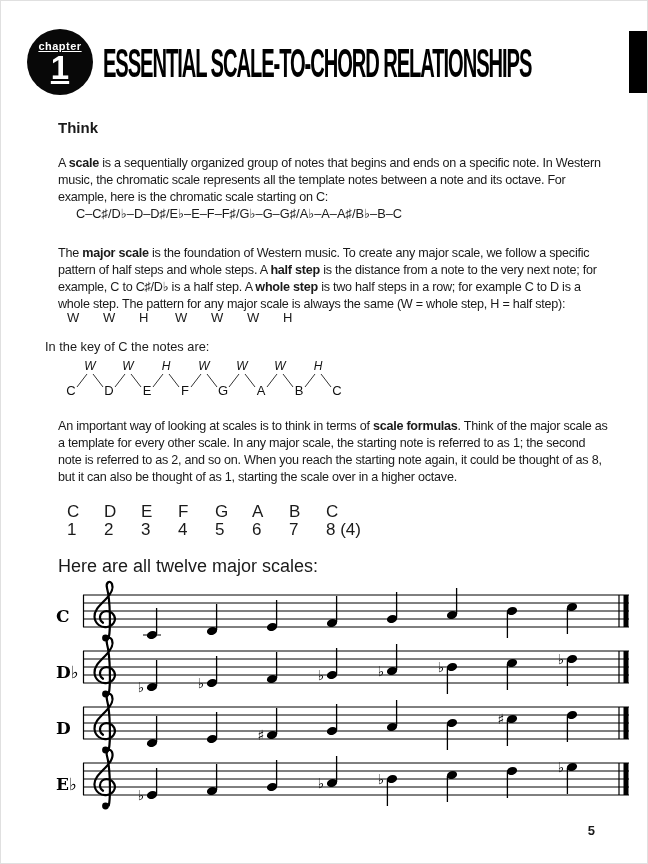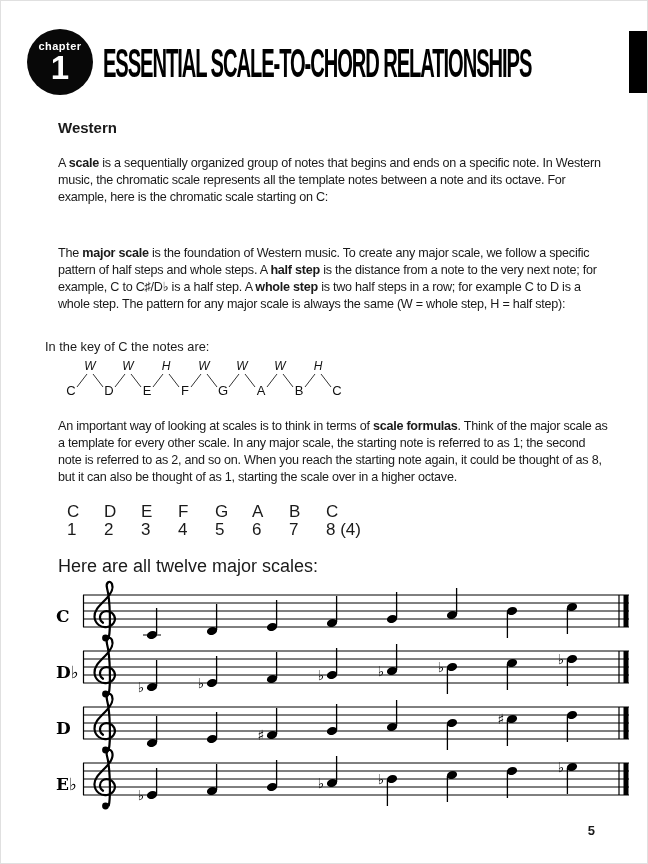--- a/index.html
+++ b/index.html
@@ -5,21 +5,21 @@
   html,body{margin:0;padding:0;background:#f2f2f2;}
   .page{
     position:relative;width:648px;height:864px;background:#ffffff;
     margin:0 auto;font-family:"Liberation Sans",sans-serif;color:#1a1a1a;
     border:1px solid #e0e0e0;box-sizing:border-box;overflow:hidden;
   }
   .abs{position:absolute;}
   
   .chapter-circle{
     left:26px;top:28px;width:66px;height:66px;border-radius:50%;
-    background:#080808;color:#fff;text-align:center;
+    background:#080808;color:#fff;text-align:center;text-decoration:underline;
   }
   .chapter-word{display:block;font-size:11px;font-weight:bold;letter-spacing:.5px;margin-top:11px;}
   .chapter-num{display:block;font-size:33px;font-weight:bold;line-height:.95;}
   .page-title{
     left:102px;top:40px;font-size:28px;font-weight:bold;letter-spacing:-1.5px;
     transform:scale(0.72,1.45);transform-origin:left top;white-space:nowrap;color:#000;
   }
   .edge-tab{right:0;top:30px;width:18px;height:62px;background:#000;}
   
   .h-scales{left:57px;top:118px;font-size:15px;font-weight:bold;}
@@ -49,27 +49,29 @@
 
 <div class="page">
 
   <div class="abs chapter-circle">
     <span class="chapter-word">chapter</span>
     <span class="chapter-num">1</span>
   </div>
   <div class="abs page-title">ESSENTIAL SCALE-TO-CHORD RELATIONSHIPS</div>
   <div class="abs edge-tab"></div>
 
-  <div class="abs h-scales">Western</div>
+  <div class="abs h-scales">Think</div>
 
   <p class="abs para p1"><span>A </span><b>scale</b><span> is a sequentially organized group of notes that begins and ends on a specific note. In Western music, the chromatic scale represents all the template notes between a note and its octave. For example, here is the chromatic scale starting on C:</span></p>
 
+  <div class="abs chromatic">C–C♯/D♭–D–D♯/E♭–E–F–F♯/G♭–G–G♯/A♭–A–A♯/B♭–B–C</div>
 
   <p class="abs para p2"><span>The </span><b>major scale</b><span> is the foundation of Western music. To create any major scale, we follow a specific pattern of half steps and whole steps. A </span><b>half step</b><span> is the distance from a note to the very next note; for example, C to C♯/D♭ is a half step. A </span><b>whole step</b><span> is two half steps in a row; for example C to D is a whole step. The pattern for any major scale is always the same (W = whole step, H = half step):</span></p>
 
+  <div class="abs pattern-row"><span>W</span><span>W</span><span>H</span><span>W</span><span>W</span><span>W</span><span>H</span></div>
 
   <div class="abs key-intro">In the key of C the notes are:</div>
 
   <div class="abs key-diagram"><svg width="330" height="44" viewBox="0 0 330 44">
         <text x="31" y="13" font-size="12" text-anchor="middle" fill="#111" font-style="italic">W</text>
         <line x1="18" y1="30" x2="28" y2="17" stroke="#333" stroke-width="1"></line>
         <line x1="34" y1="17" x2="44" y2="30" stroke="#333" stroke-width="1"></line>
         <text x="69" y="13" font-size="12" text-anchor="middle" fill="#111" font-style="italic">W</text>
         <line x1="56" y1="30" x2="66" y2="17" stroke="#333" stroke-width="1"></line>
         <line x1="72" y1="17" x2="82" y2="30" stroke="#333" stroke-width="1"></line>

